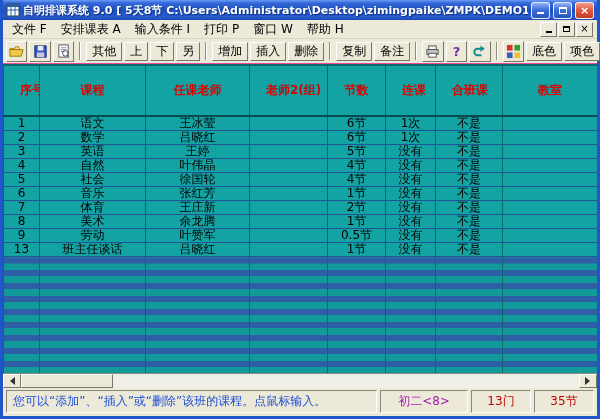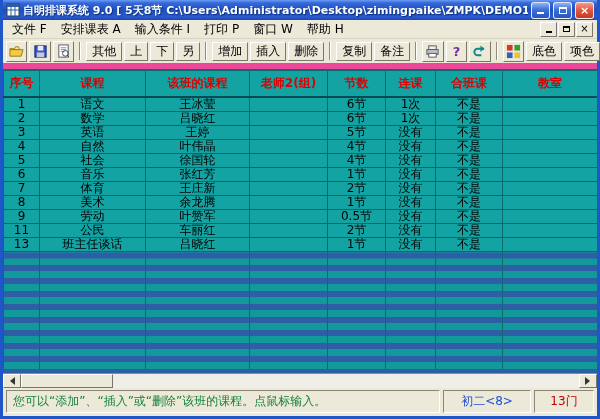--- a/index.html
+++ b/index.html
@@ -24,54 +24,54 @@
   .menubar{flex:0 0 18px;display:flex;align-items:center;font-size:12px;padding:0 2px;border-bottom:1px solid #D8D4C4;background:#ECE9D8;color:#000;}
   .menu-items{display:flex;}
   .menu-item{padding:0 7px;cursor:default;white-space:nowrap;}
   .mdi-controls{margin-left:auto;display:flex;gap:1px;padding-right:2px;}
   .mdi-btn{width:15px;height:13px;background:#ECE9D8;border:1px solid;border-color:#FFF #7A766A #7A766A #FFF;
     display:flex;align-items:center;justify-content:center;font-size:10px;line-height:1;color:#000;}
   .glyph-min.small{width:6px;height:2px;background:#000;margin-top:5px;}
   .glyph-max.small{width:7px;height:6px;border:1px solid #000;border-top-width:2px;box-sizing:border-box;margin-top:0;}
 
   
-  .toolbar{flex:0 0 24px;display:flex;align-items:center;border-bottom:6px solid #ec4899;background:#ECE9D8;}
+  .toolbar{flex:0 0 24px;display:flex;align-items:center;border-bottom:1px solid #ec4899;background:#ECE9D8;}
   .toolbar-content{display:flex;align-items:center;gap:2px;padding:0 3px;width:100%;}
   .tb-btn{height:19px;font-size:12px;font-family:inherit;padding:0 5px;background:#ECE9D8;color:#000;
     border:1px solid;border-color:#FFF #7A766A #7A766A #FFF;cursor:default;white-space:nowrap;}
   .tb-icon{width:21px;height:19px;display:inline-flex;align-items:center;justify-content:center;
     border:1px solid;border-color:#FFF #7A766A #7A766A #FFF;background:#ECE9D8;}
   .tb-sep{width:0;height:18px;border-left:1px solid #8F8B7D;border-right:1px solid #FFF;margin:0 3px;}
   .help-glyph{color:#7030A0;font-weight:bold;font-size:13px;}
 
   
   .table-area{flex:1 1 auto;overflow:hidden;background:repeating-linear-gradient(180deg,#2E5FA6 0 6px,#129A9A 6px 13px);}
   table{width:100%;border-collapse:collapse;table-layout:fixed;}
-  th{height:17px;background:#14A3A3;color:#DE0000;font-size:12px;font-weight:bold;padding:4px;
+  th{height:17px;background:#14A3A3;color:#DE0000;font-size:12px;font-weight:bold;padding:16px;
     border:1px solid #0A6A6F;border-top:2px solid #0A6A6F;border-bottom:2px solid #0A4A52;white-space:nowrap;overflow:hidden;}
   .data-row td{height:13px;line-height:13px;background:#14A3A3;color:#000;font-size:12px;text-align:center;padding:0;
     border-left:1px solid #0A6A6F;border-right:1px solid #0A6A6F;border-bottom:1px solid #235397;white-space:nowrap;overflow:hidden;}
   .empty-row td{height:13px;padding:0;background:linear-gradient(180deg,#2E5FA6 0 6px,#129A9A 6px 100%);
     border-left:1px solid #0A6A6F;border-right:1px solid #0A6A6F;}
 
   
   .hscroll{flex:0 0 14px;display:flex;background:#EFEFE7;border-top:1px solid #8F8B7D;}
   .scroll-btn{width:16px;background:#ECE9D8;border:1px solid;border-color:#FFF #7A766A #7A766A #FFF;
     display:flex;align-items:center;justify-content:center;}
   .tri-left{width:0;height:0;border:4px solid transparent;border-right:5px solid #333;margin-left:-3px;}
   .tri-right{width:0;height:0;border:4px solid transparent;border-left:5px solid #333;margin-right:-3px;}
   .scroll-thumb{width:90px;background:#ECE9D8;border:1px solid;border-color:#FFF #7A766A #7A766A #FFF;}
   .scroll-track{flex:1;}
 
   
   .statusbar{flex:0 0 23px;display:flex;gap:3px;padding:2px 3px 3px;align-items:stretch;background:#ECE9D8;}
   .status-panel{border:1px solid;border-color:#8A8678 #FFF #FFF #8A8678;display:flex;align-items:center;
-    font-size:12px;padding:0 6px;color:#15803d;background:#ECE9D8;white-space:nowrap;overflow:hidden;}
+    font-size:12px;padding:0 6px;color:#1d4ed8;background:#ECE9D8;white-space:nowrap;overflow:hidden;}
   .status-message{flex:1;}
-  .status-class{width:74px;justify-content:center;color:#1d4ed8;}
+  .status-class{width:74px;justify-content:center;color:#a21caf;}
   .status-count{width:46px;justify-content:center;color:#C00000;}
 </style>
 </head>
 <body>
 
 <div class="window">
 
   <div class="titlebar">
     <span class="app-icon">
         <svg width="14" height="14" viewBox="0 0 14 14">
@@ -189,21 +189,21 @@
           <col style="width:78px">
         <col style="width:58px">
           <col style="width:50px">
           <col style="width:67px">
           <col style="width:95px">
       </colgroup>
       <thead>
           <tr>
             <th>序号</th>
             <th>课程</th>
-            <th>该班的课程</th>
+            <th>任课老师</th>
             <th>老师2(组)</th>
             <th>节数</th>
             <th>连课</th>
             <th>合班课</th>
             <th>教室</th>
           </tr>
         </thead>
       <tbody>
           <tr class="data-row">
             <td>1</td>
@@ -289,30 +289,20 @@
             <td>9</td>
             <td>劳动</td>
             <td>叶赞军</td>
             <td></td>
             <td>0.5节</td>
             <td>没有</td>
             <td>不是</td>
             <td></td>
           </tr>
           <tr class="data-row">
-            <td>11</td>
-            <td>公民</td>
-            <td>车丽红</td>
-            <td></td>
-            <td>2节</td>
-            <td>没有</td>
-            <td>不是</td>
-            <td></td>
-          </tr>
-          <tr class="data-row">
             <td>13</td>
             <td>班主任谈话</td>
             <td>吕晓红</td>
             <td></td>
             <td>1节</td>
             <td>没有</td>
             <td>不是</td>
             <td></td>
           </tr>
           <tr class="empty-row">
@@ -417,15 +407,16 @@
     <span class="scroll-track"></span>
     <span class="scroll-btn">
         <span class="tri-right"></span>
       </span>
   </div>
 
   <div class="statusbar">
     <span class="status-panel status-message">您可以“添加”、“插入”或“删除”该班的课程。点鼠标输入。</span>
     <span class="status-panel status-class">初二&lt;8&gt;</span>
     <span class="status-panel status-count">13门</span>
+    <span class="status-panel status-count">35节</span>
   </div>
 
 </div>
 
 </body></html>

